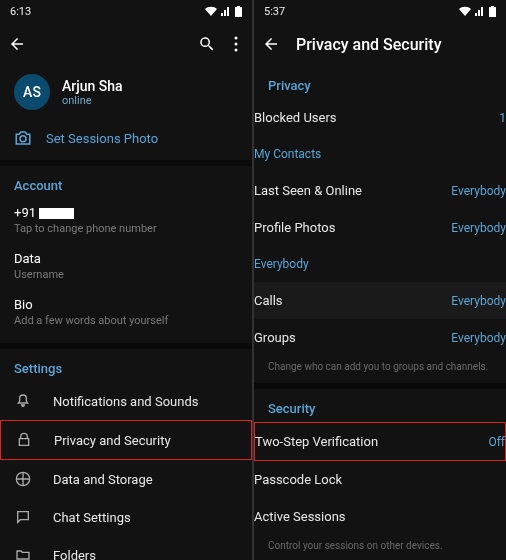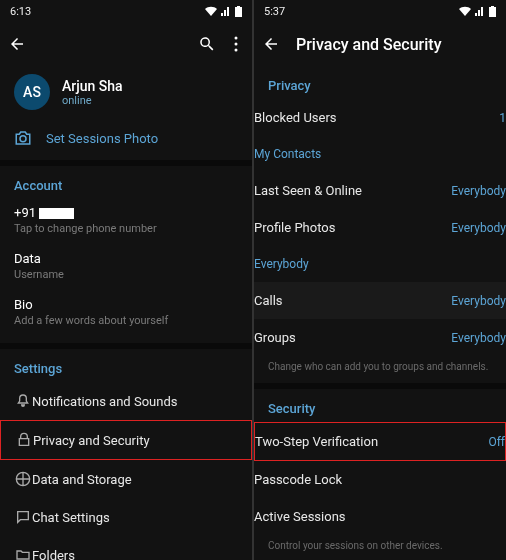--- a/index.html
+++ b/index.html
@@ -74,21 +74,21 @@
       font-weight: 500;
       padding: 12px 14px 6px;
     }
     .account-item { padding: 6px 14px 10px; }
     .account-item .value { font-size: 13px; color: #fff; }
     .account-item .label { font-size: 11px; color: #7a7a7a; margin-top: 2px; }
     .divider-block { border-bottom: 6px solid #0a0a0a; padding-bottom: 6px; }
     .settings-item {
       display: flex;
       align-items: center;
-      gap: 0;
+      gap: 21px;
       padding: 11px 14px;
       font-size: 13px;
       color: #e8e8e8;
     }
     .settings-item .icon-slot { width: 18px; display: flex; justify-content: center; color: #aaa; }
     .highlight-red { border: 1.5px solid #d22; }
     .priv-item {
       display: flex;
       justify-content: space-between;
       align-items: flex-end;

